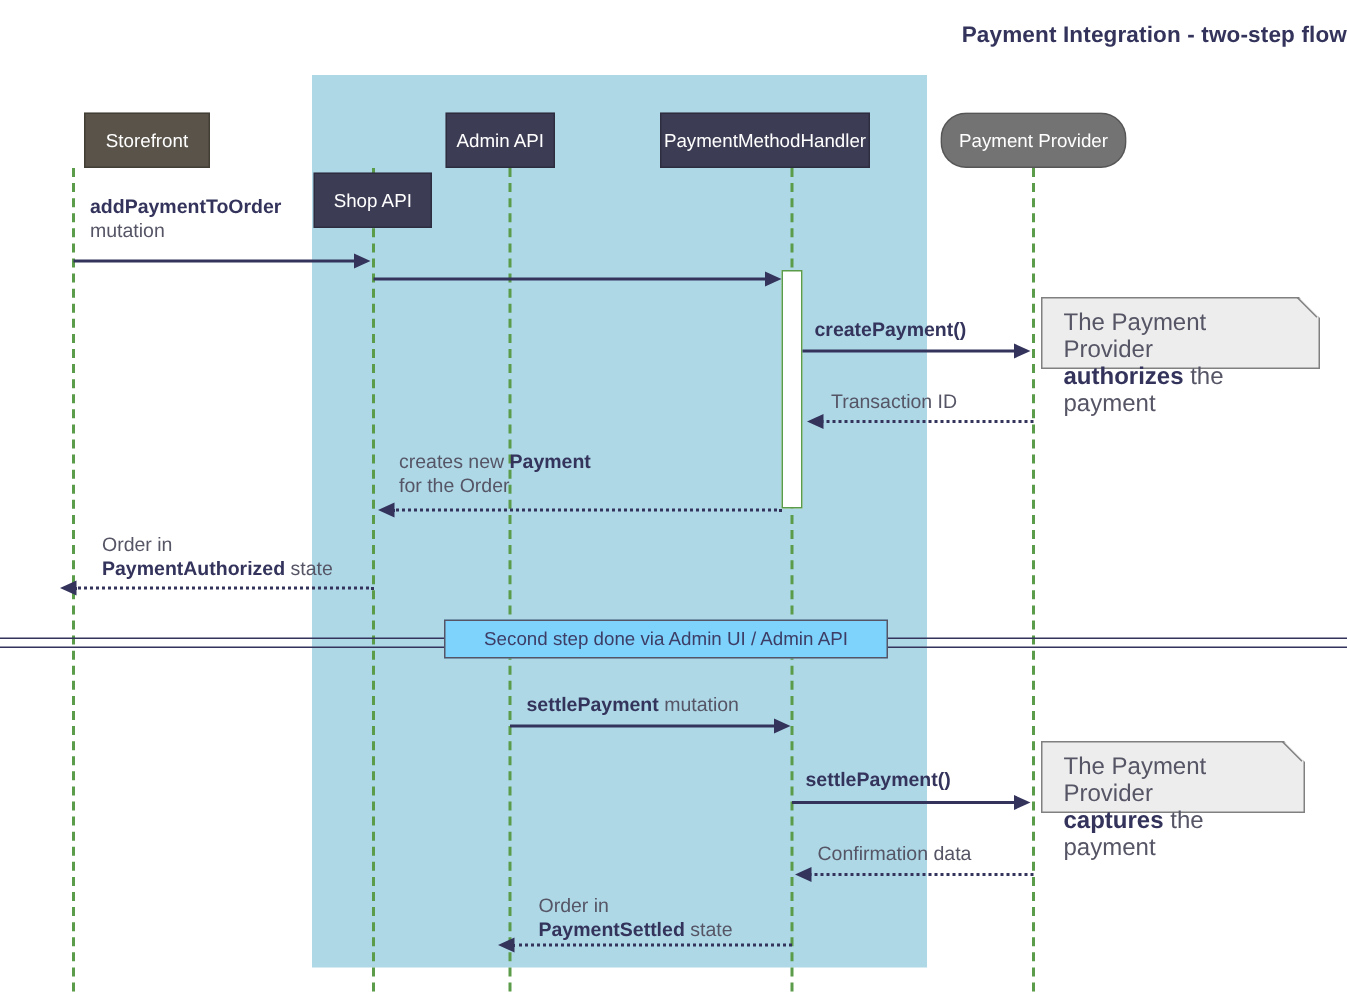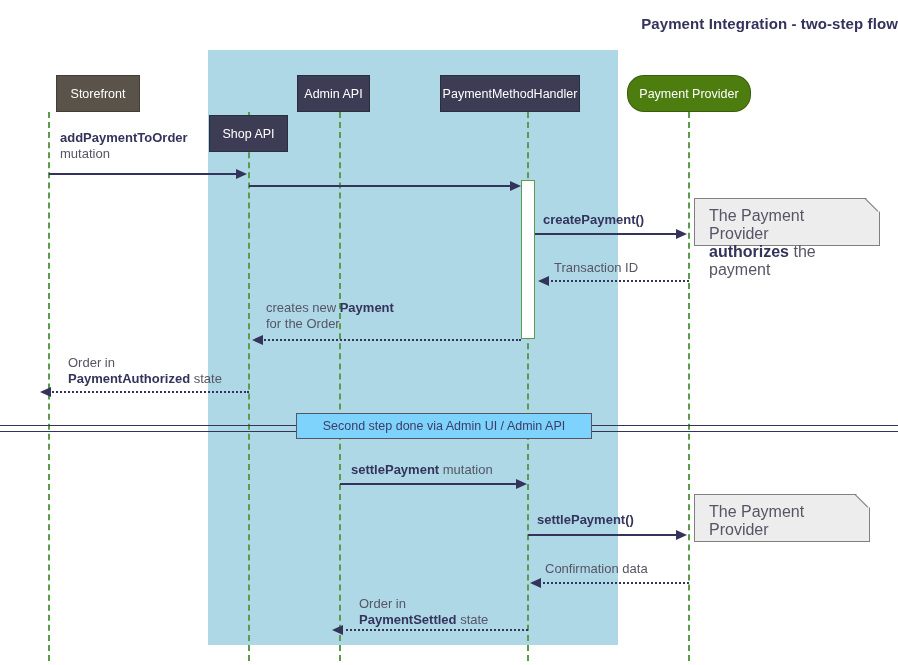--- a/index.html
+++ b/index.html
@@ -57,21 +57,21 @@
     display: flex;
     align-items: center;
     justify-content: center;
     color: #ffffff;
     font-size: 12.5px;
     white-space: nowrap;
     border: 1px solid rgba(0,0,0,0.25);
   }
   .p-dark { background: #3c3c55; }
   .p-gray { background: #595349; }
-  .p-teal { background: #4d7c0f; border-radius: 17px; }
+  .p-teal { background: #737373; border-radius: 17px; }
 
   
   .activation {
     position: absolute;
     background: #ffffff;
     border: 1px solid #5a9c49;
     box-sizing: border-box;
   }
 
   
@@ -250,20 +250,21 @@
 
   <div id="notes-layer">
       <div class="note" style="left: 694px; top: 198px; width: 186px; height: 48px;">
         <div>The Payment Provider</div>
         <div><b>authorizes</b> the payment</div>
         <div class="note-fold"></div>
         <div class="note-fold-edge"></div>
       </div>
       <div class="note" style="left: 694px; top: 494px; width: 176px; height: 48px;">
         <div>The Payment Provider</div>
+        <div><b>captures</b> the payment</div>
         <div class="note-fold"></div>
         <div class="note-fold-edge"></div>
       </div>
     </div>
 
   <div id="divider-layer">
       <div class="divider-line" style="top: 425px;"></div>
       <div class="divider-line" style="top: 431px;"></div>
       <div class="divider-label" style="left: 296px; top: 413px; width: 296px; height: 26px;">Second step done via Admin UI / Admin API</div>
     </div>

